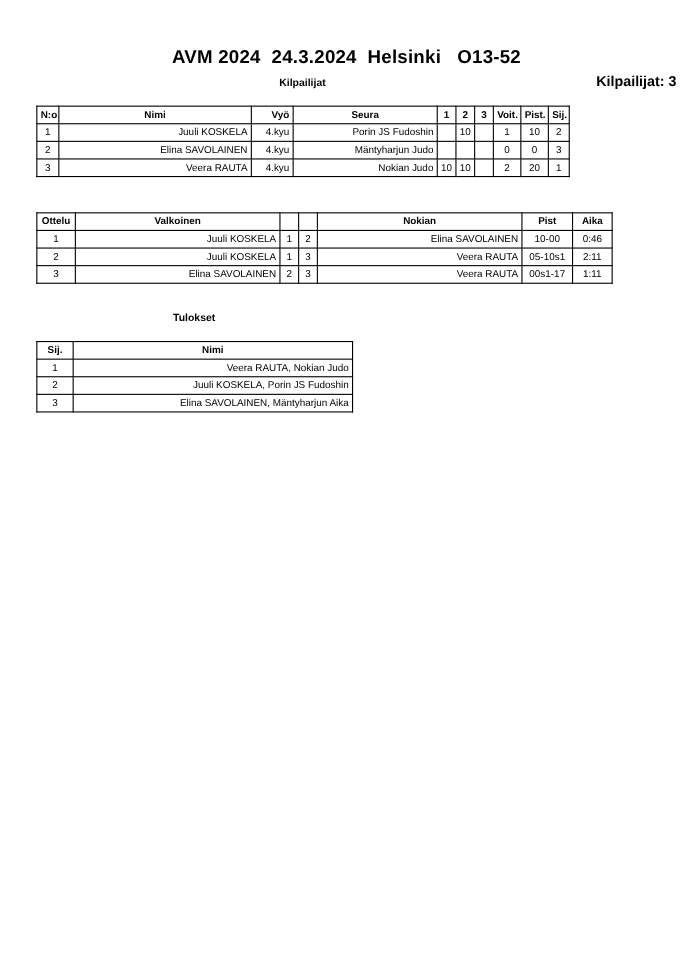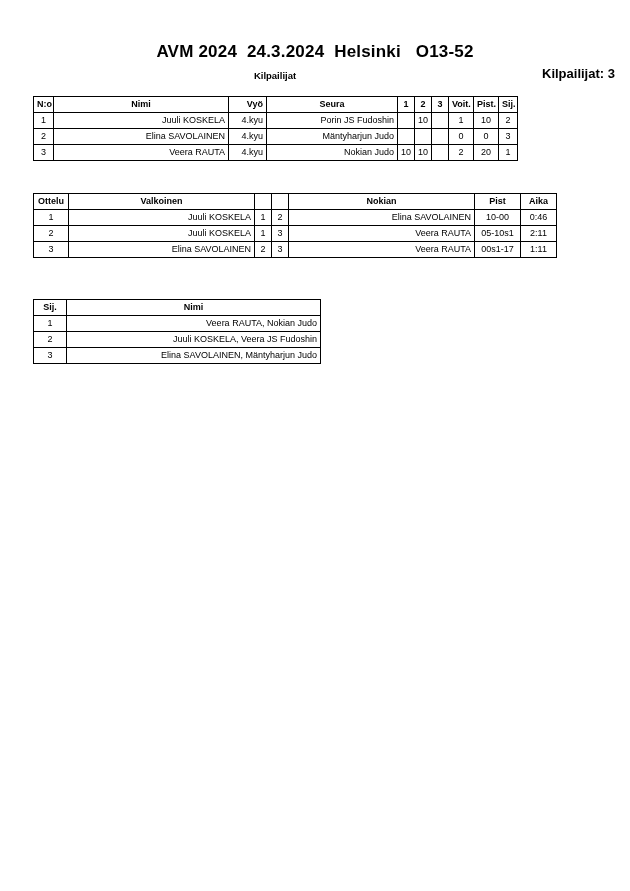--- a/index.html
+++ b/index.html
@@ -228,41 +228,42 @@
           <td class="c">3</td>
           <td class="l">Veera RAUTA</td>
           <td class="c">00s1-17</td>
           <td class="c">1:11</td>
         </tr>
       </tbody>
     </table>
   </div>
 
   <div id="tulokset-wrap">
+    <div class="section-label">Tulokset</div>
     <table id="tulokset">
       <colgroup>
         <col style="width:33px">
         <col style="width:254px">
       </colgroup>
       <thead>
         <tr>
           <th class="c">Sij.</th>
           <th class="c">Nimi</th>
         </tr>
       </thead>
       <tbody>
         <tr>
           <td class="c">1</td>
           <td class="l">Veera RAUTA, Nokian Judo</td>
         </tr>
         <tr>
           <td class="c">2</td>
-          <td class="l">Juuli KOSKELA, Veera JS Fudoshin</td>
-        </tr>
-        <tr>
-          <td class="c">3</td>
-          <td class="l">Elina SAVOLAINEN, Mäntyharjun Judo</td>
+          <td class="l">Juuli KOSKELA, Porin JS Fudoshin</td>
+        </tr>
+        <tr>
+          <td class="c">3</td>
+          <td class="l">Elina SAVOLAINEN, Mäntyharjun Aika</td>
         </tr>
       </tbody>
     </table>
   </div>
 
 </div>
 
 </body></html>

